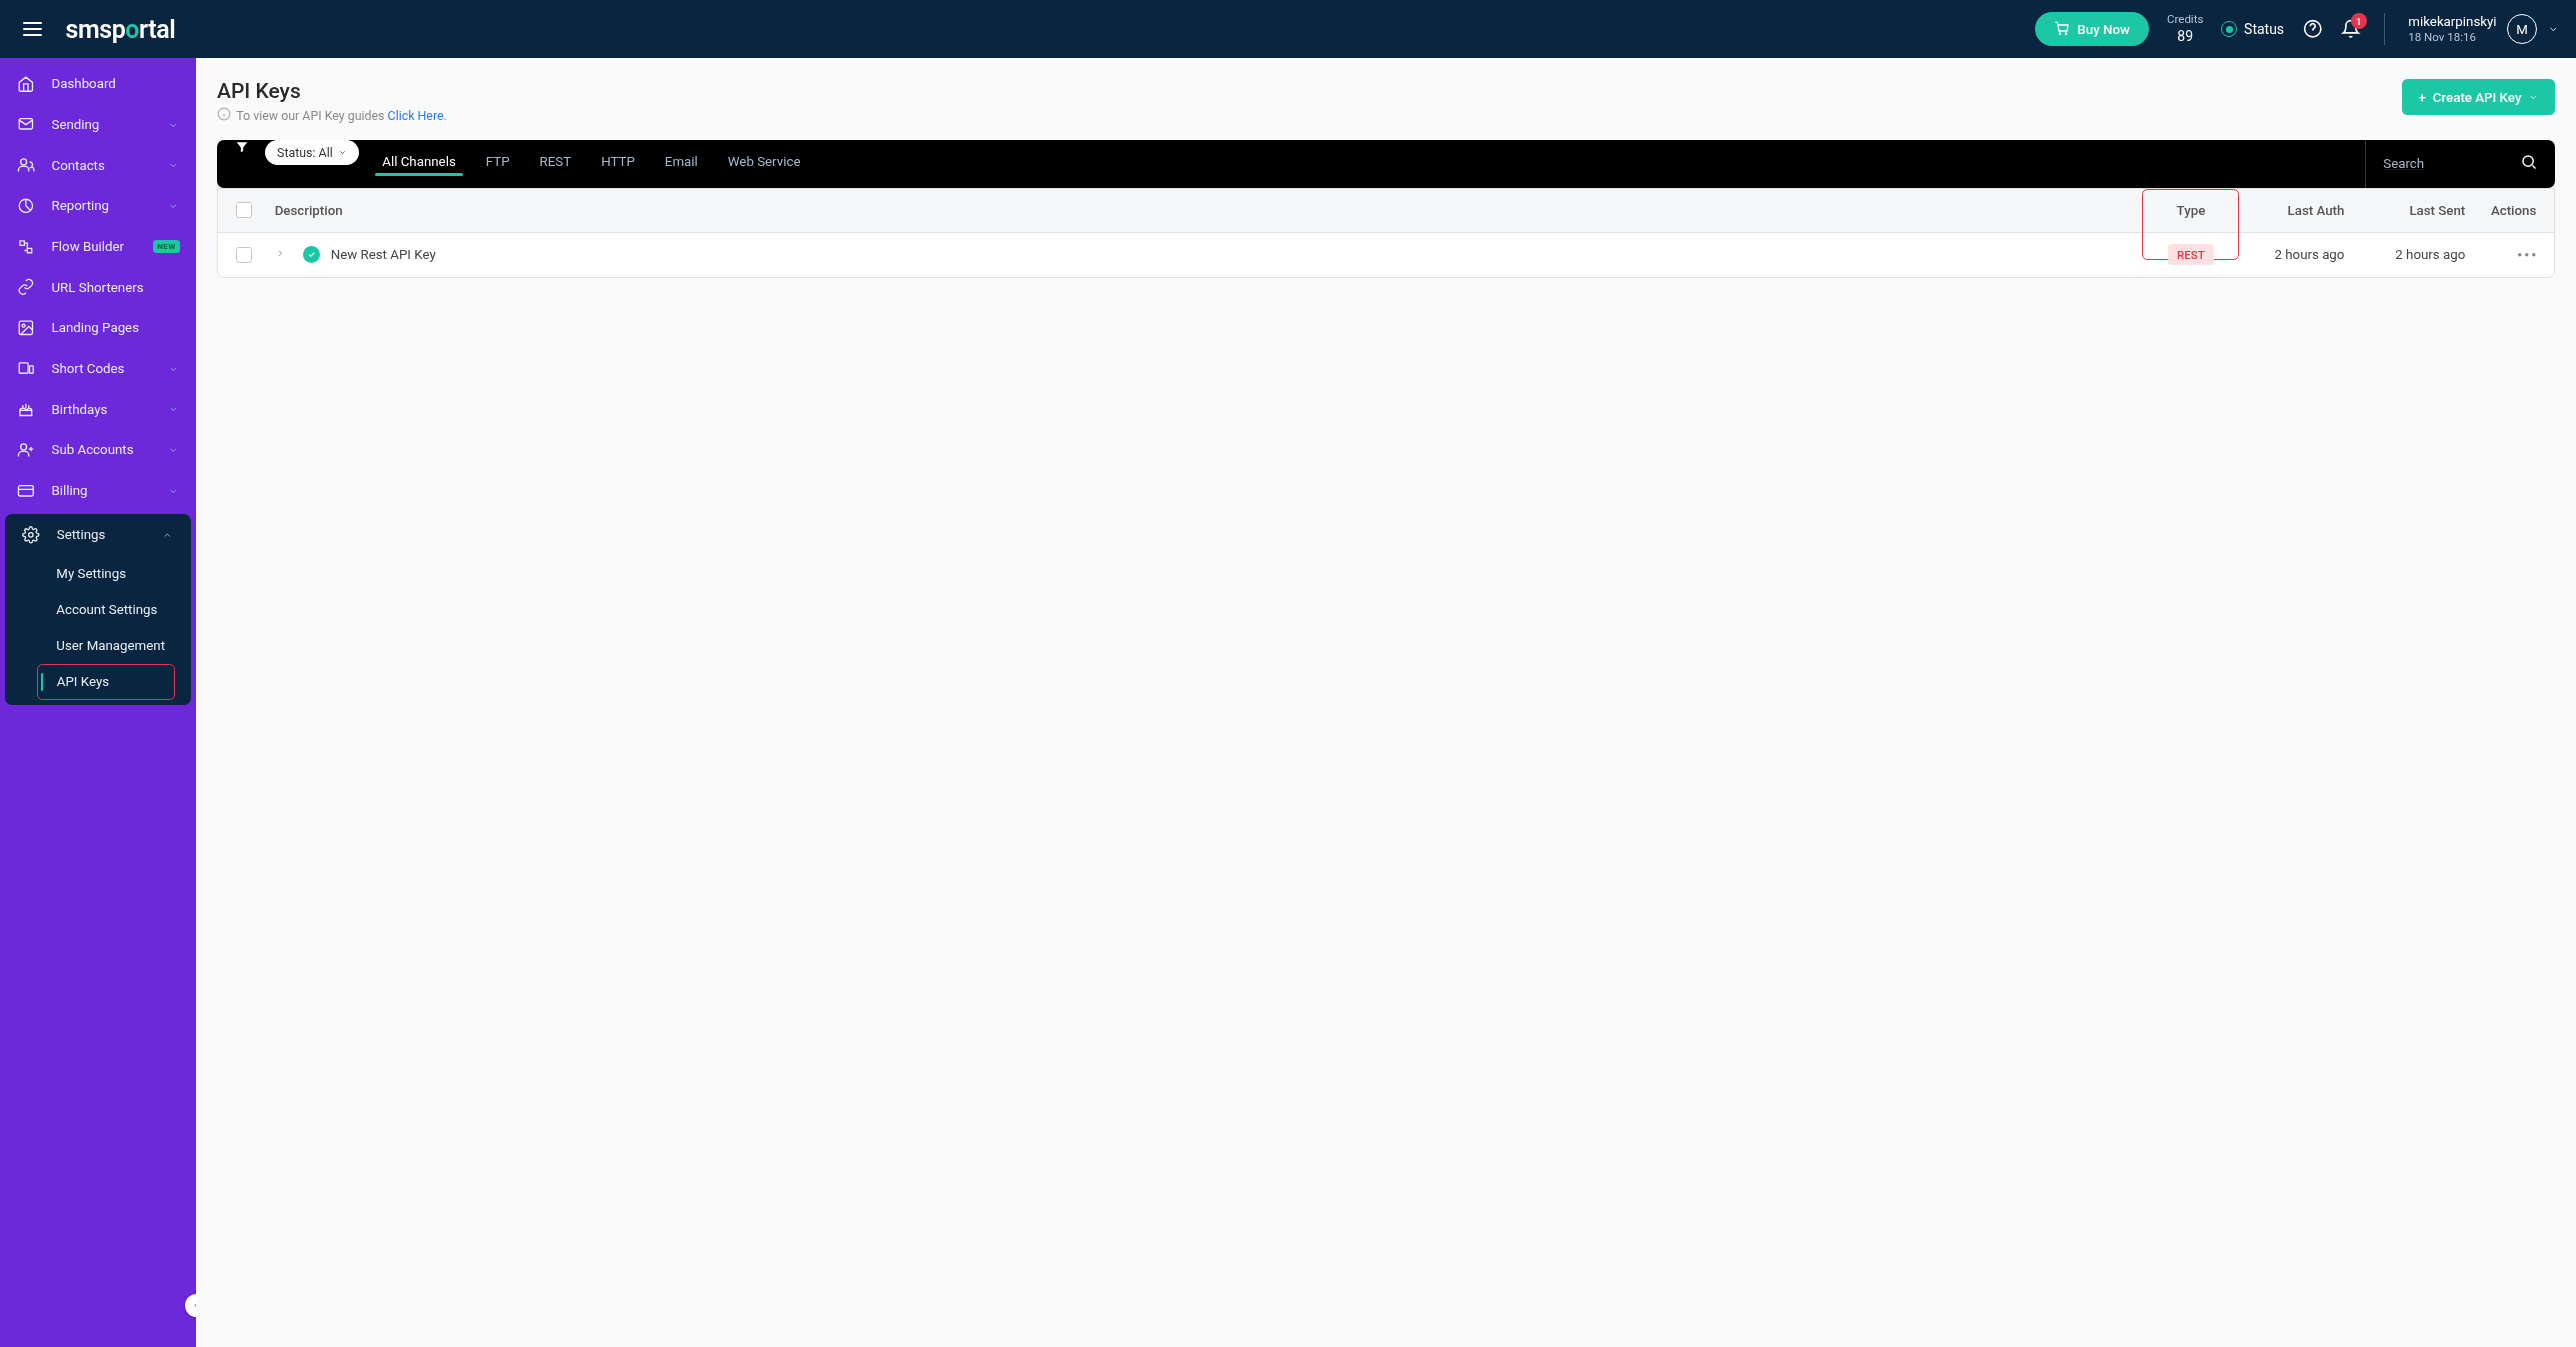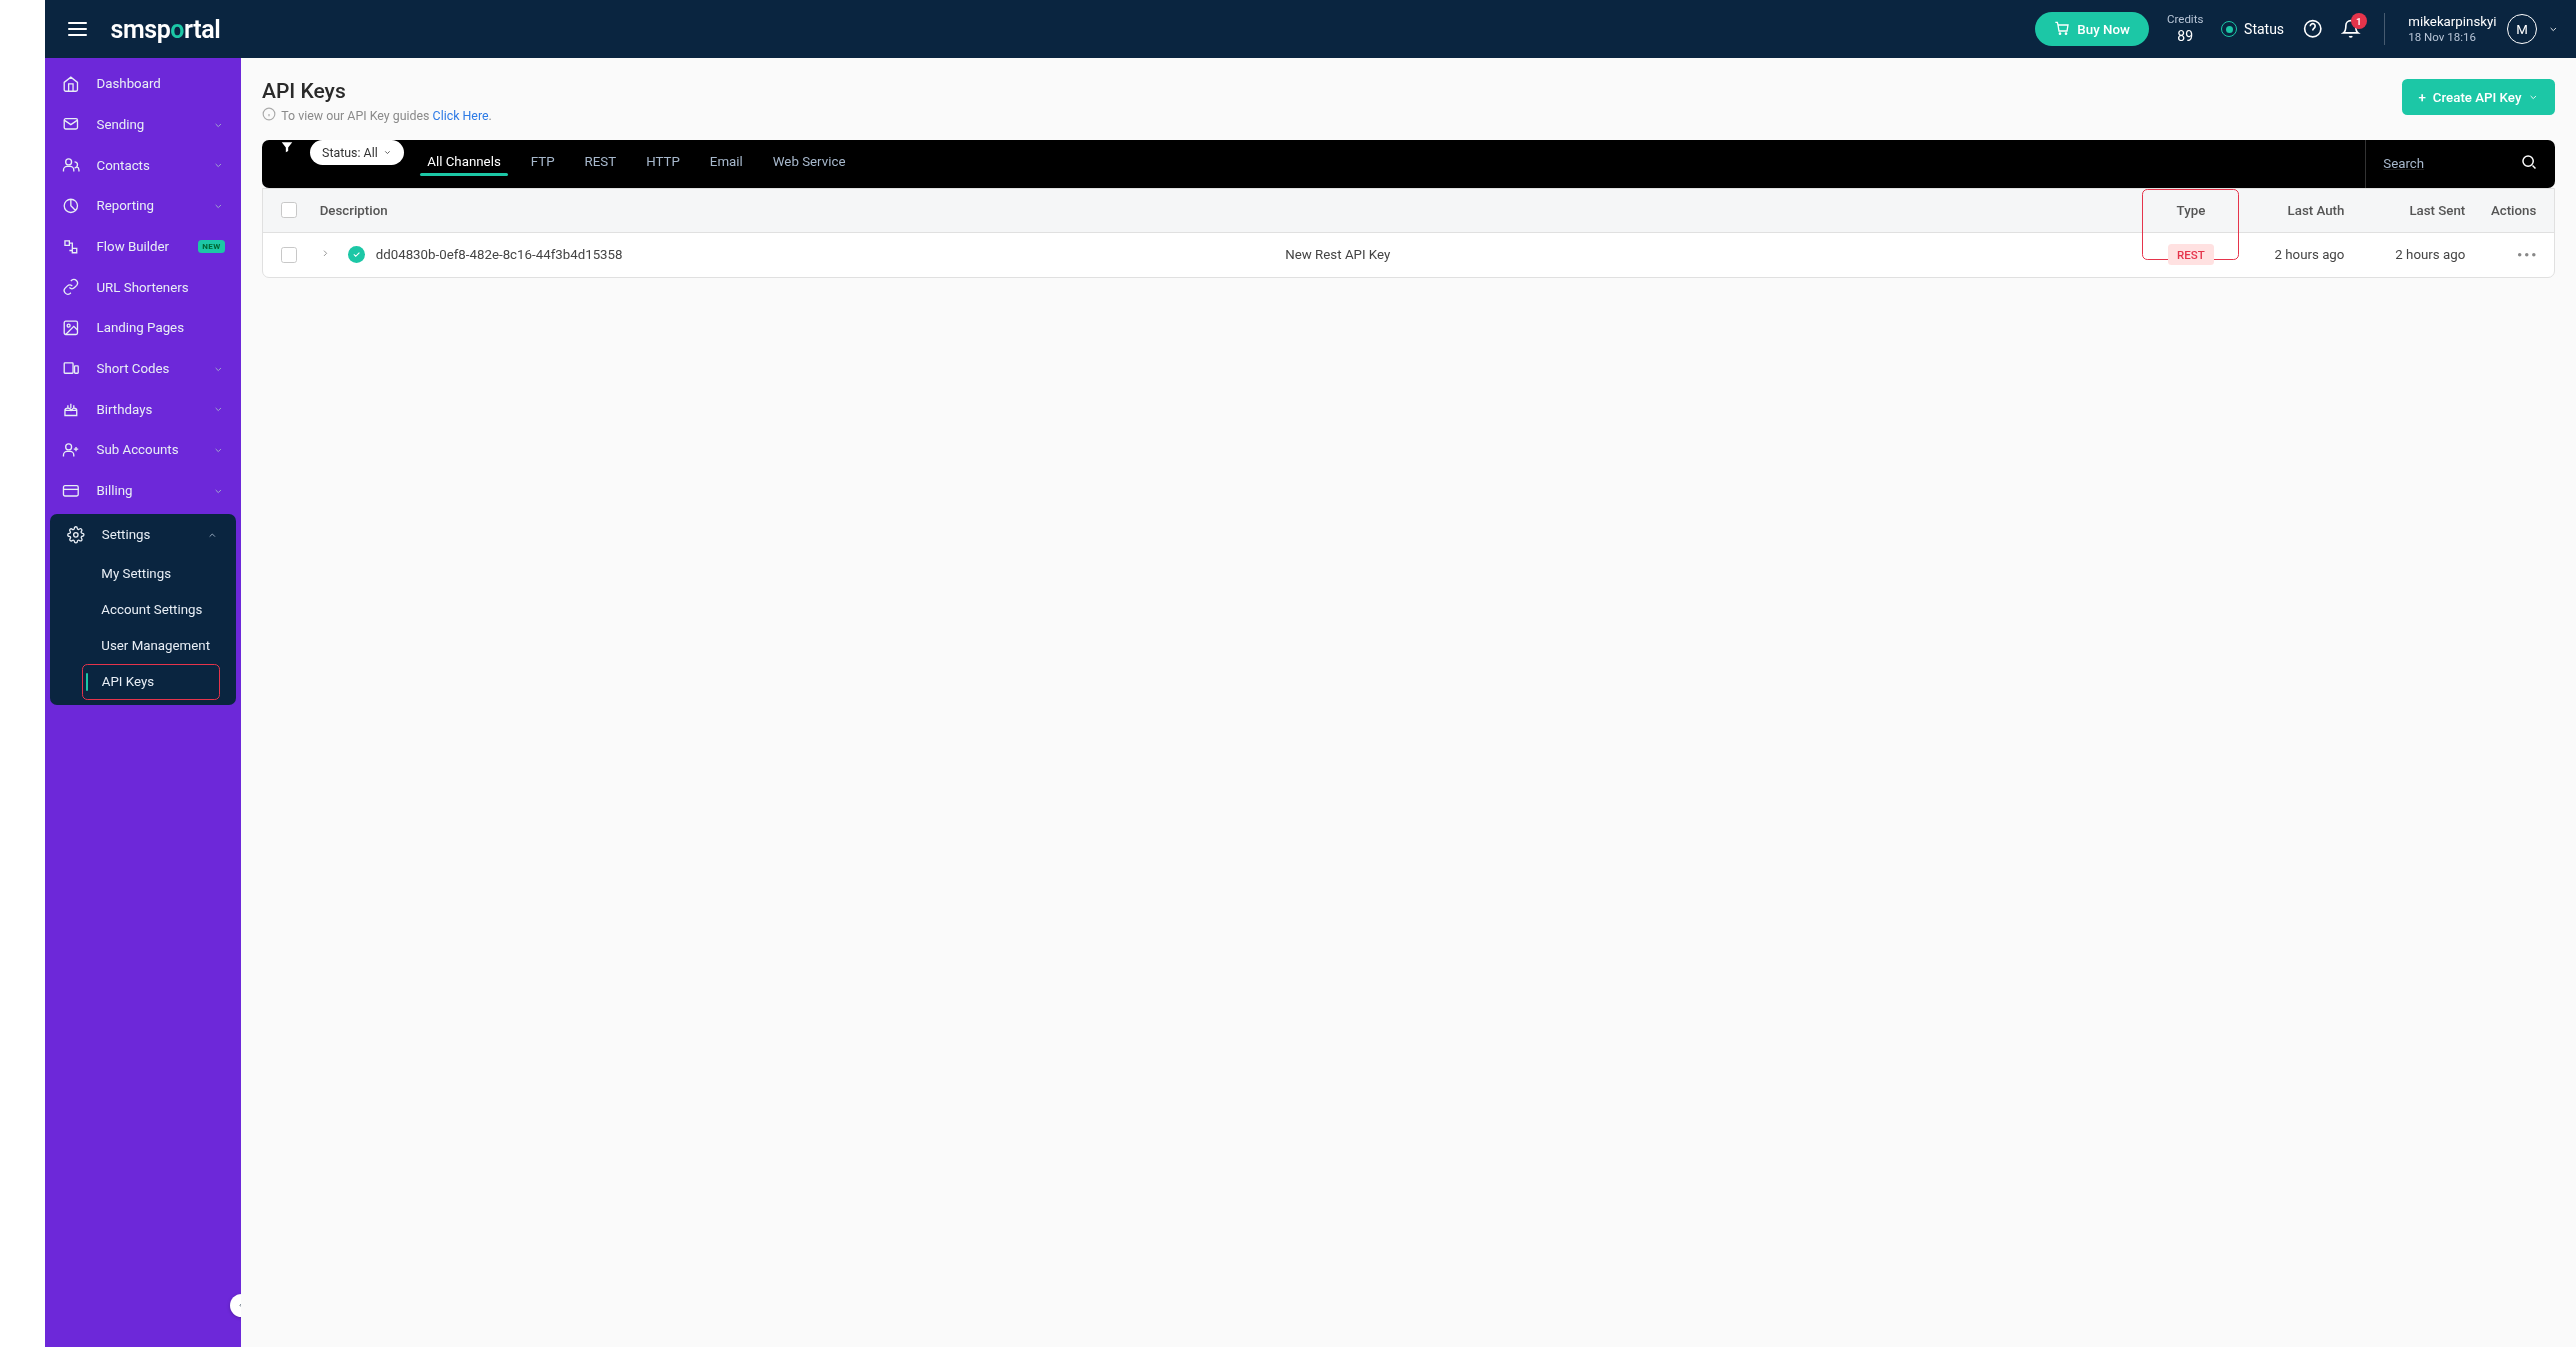--- a/index.html
+++ b/index.html
@@ -1,17 +1,17 @@
 <!DOCTYPE html>
 <html style="font-size:14px"><head>
 <meta charset="utf-8">
 <style>
 * { margin: 0; padding: 0; box-sizing: border-box; font-family: -apple-system, BlinkMacSystemFont, "Segoe UI", Roboto, sans-serif; }
 body { background: #fff; color: #1a1a1a; overflow: hidden; }
-.app { display: flex; flex-direction: column; height: 100vh; width: 100vw; padding-left: 45px; }
+.app { display: flex; flex-direction: column; height: 100vh; width: 100vw; }
 
 
 .header { background: #0a2540; color: #fff; height: 58px; display: flex; align-items: center; padding: 0 17.7px; gap: 17.7px; }
 .hamburger { display: flex; flex-direction: column; gap: 4.4px; cursor: pointer; padding: 5.3px; }
 .hamburger span { width: 19.5px; height: 1.8px; background: #fff; border-radius: 0.9px; }
 .logo { font-size: 25px; font-weight: 600; letter-spacing: -0.4px; display: flex; align-items: center; }
 .logo-accent { color: #1cc7a6; }
 .header-spacer { flex: 1; }
 .buy-btn { background: #1cc7a6; color: #fff; border: none; border-radius: 19.5px; padding: 8.9px 19.5px; font-size: 13.3px; font-weight: 500; display: flex; align-items: center; gap: 7px; cursor: pointer; }
 .credits { display: flex; flex-direction: column; align-items: center; color: #b8c5d6; font-size: 11.5px; line-height: 1.3; }
@@ -370,21 +370,20 @@
           <div class="col-expand expand-caret"><svg width="10.6" height="10.6" viewBox="0 0 24 24">
                 <path d="M9 18l6-6-6-6"></path>
               </svg></div>
           <div class="col-status">
               <div class="status-check">
                 <svg width="8.9" height="8.9" viewBox="0 0 24 24">
                   <path d="M5 12l5 5L20 7"></path>
                 </svg>
               </div>
             </div>
-          <div class="col-client" style="flex:2.0">dd04830b-0ef8-482e-8c16-44f3b4d15358</div>
           <div class="col-desc">New Rest API Key</div>
           <div class="col-type">
               <span class="type-badge">REST</span>
             </div>
           <div class="col-last-auth">2 hours ago</div>
           <div class="col-last-sent">2 hours ago</div>
           <div class="col-actions more">
               <svg width="19.5" height="5.3" viewBox="0 0 22 6">
                 <circle cx="3" cy="3" r="2"></circle>
                 <circle cx="11" cy="3" r="2"></circle>

